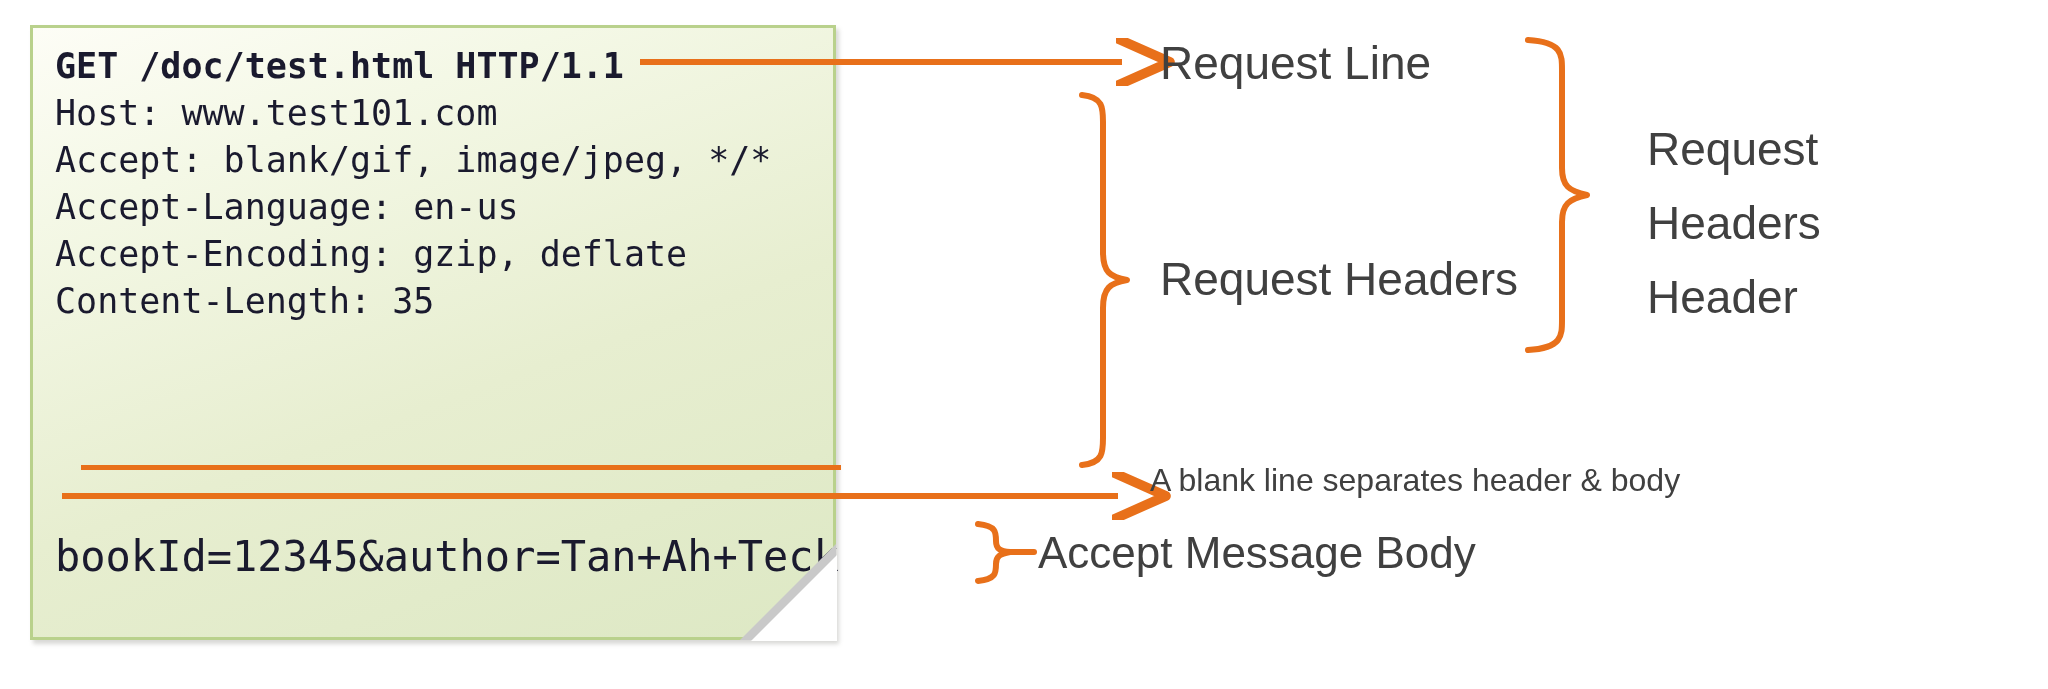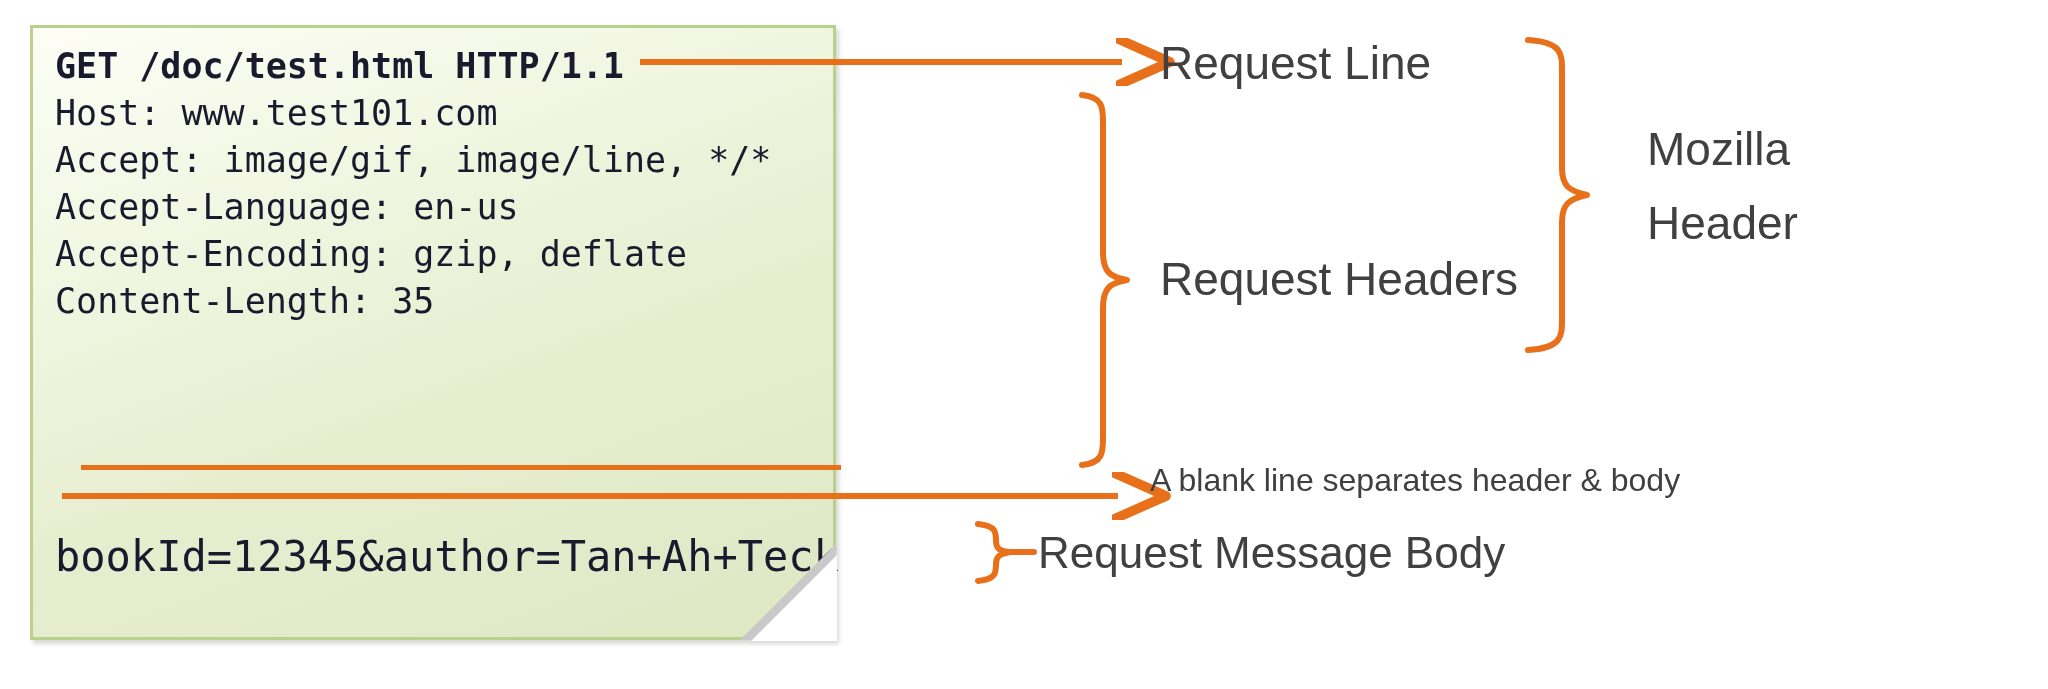--- a/index.html
+++ b/index.html
@@ -136,21 +136,21 @@
 </head>
 <body>
 
 <div id="diagram">
 
   <div class="note">
 
     <div class="code-lines">
       <div class="code-line bold">GET /doc/test.html HTTP/1.1</div>
       <div class="code-line">Host: www.test101.com</div>
-      <div class="code-line">Accept: image/gif, image/line, */*</div>
+      <div class="code-line">Accept: blank/gif, image/jpeg, */*</div>
       <div class="code-line">Accept-Language: en-us</div>
       <div class="code-line">Accept-Encoding: gzip, deflate</div>
       <div class="code-line">Content-Length: 35</div>
     </div>
 
     <div class="sep-rule"></div>
 
     <div class="body-line">bookId=12345&amp;author=Tan+Ah+Teck</div>
 
     <div class="note-fold-gray"></div>
@@ -200,21 +200,22 @@
                C 996 573, 996 579, 978 581" fill="none" stroke="#e8701a" stroke-width="6" stroke-linecap="round" stroke-linejoin="round"></path>
       <line x1="1010" y1="552" x2="1034" y2="552" stroke="#e8701a" stroke-width="6" stroke-linecap="round"></line>
     </g>
   </svg>
 
   <div class="label" id="label-request-line">Request Line</div>
 
   <div class="label" id="label-request-headers">Request Headers</div>
 
   <div class="label" id="label-rmh">
-    <div>Mozilla</div>
+    <div>Request</div>
+    <div>Headers</div>
     <div>Header</div>
   </div>
 
   <div class="label" id="label-blank-line">A blank line separates header &amp; body</div>
 
-  <div class="label" id="label-body">Request Message Body</div>
+  <div class="label" id="label-body">Accept Message Body</div>
 
 </div>
 
 </body></html>

